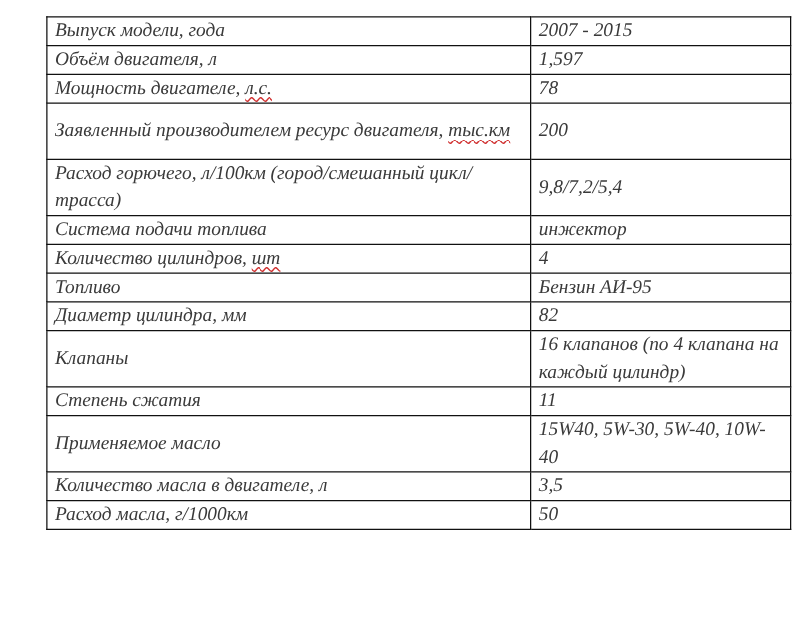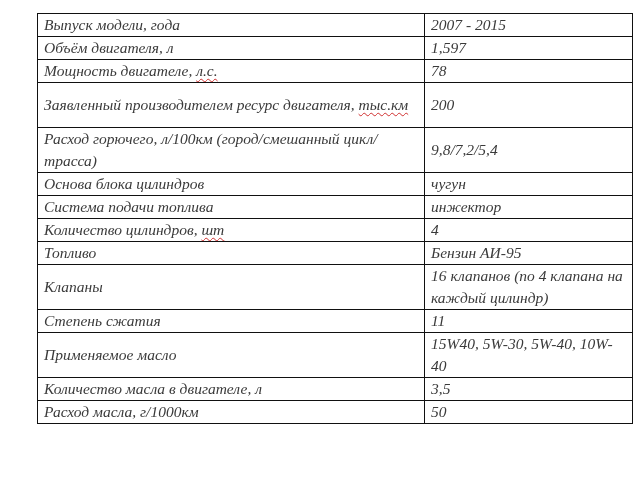--- a/index.html
+++ b/index.html
@@ -63,34 +63,34 @@
     </tr>
     <tr class="h2">
       <td class="label"><span>Заявленный производителем ресурс двигателя, </span><span class="spell">тыс.км</span></td>
       <td class="value">200</td>
     </tr>
     <tr class="h2">
       <td class="label">Расход горючего, л/100км (город/смешанный цикл/трасса)</td>
       <td class="value">9,8/7,2/5,4</td>
     </tr>
     <tr class="h1">
-      <td class="label">Основа блока цилиндров</td>
-      <td class="value">чугун</td>
-    </tr>
-    <tr class="h1">
       <td class="label">Система подачи топлива</td>
       <td class="value">инжектор</td>
     </tr>
     <tr class="h1">
       <td class="label"><span>Количество цилиндров, </span><span class="spell">шт</span></td>
       <td class="value">4</td>
     </tr>
     <tr class="h1">
       <td class="label">Топливо</td>
       <td class="value">Бензин АИ-95</td>
+    </tr>
+    <tr class="h1">
+      <td class="label">Диаметр цилиндра, мм</td>
+      <td class="value">82</td>
     </tr>
     <tr class="h2">
       <td class="label">Клапаны</td>
       <td class="value">16 клапанов (по 4 клапана на каждый цилиндр)</td>
     </tr>
     <tr class="h1">
       <td class="label">Степень сжатия</td>
       <td class="value">11</td>
     </tr>
     <tr class="h2">

